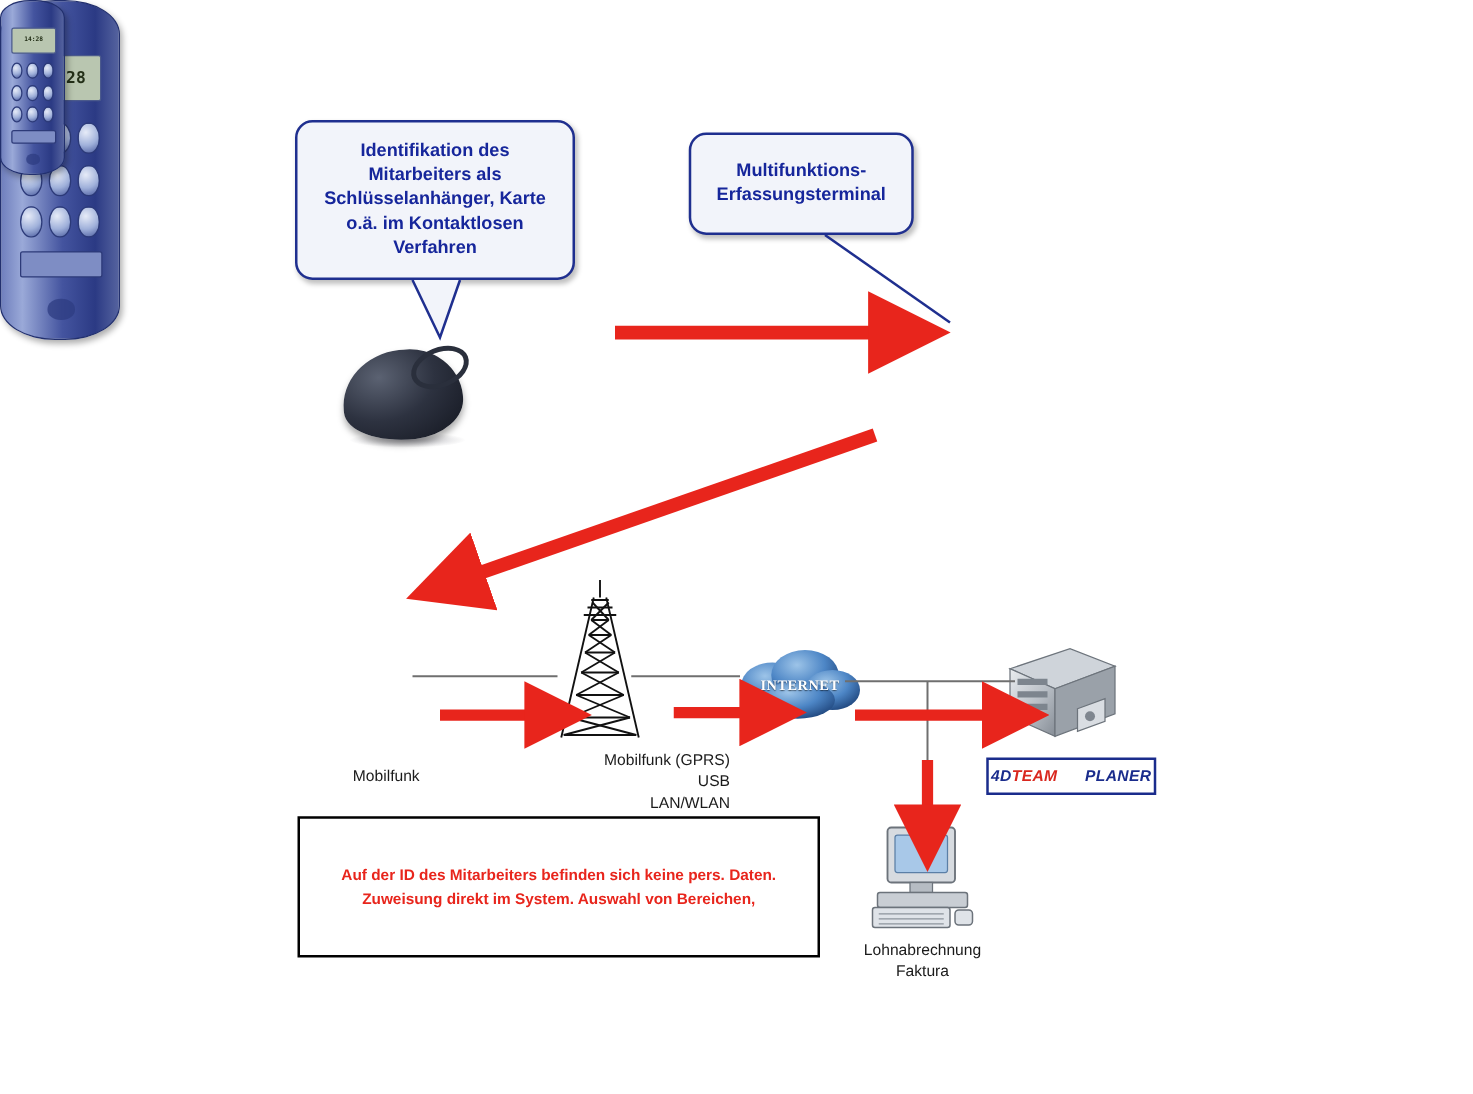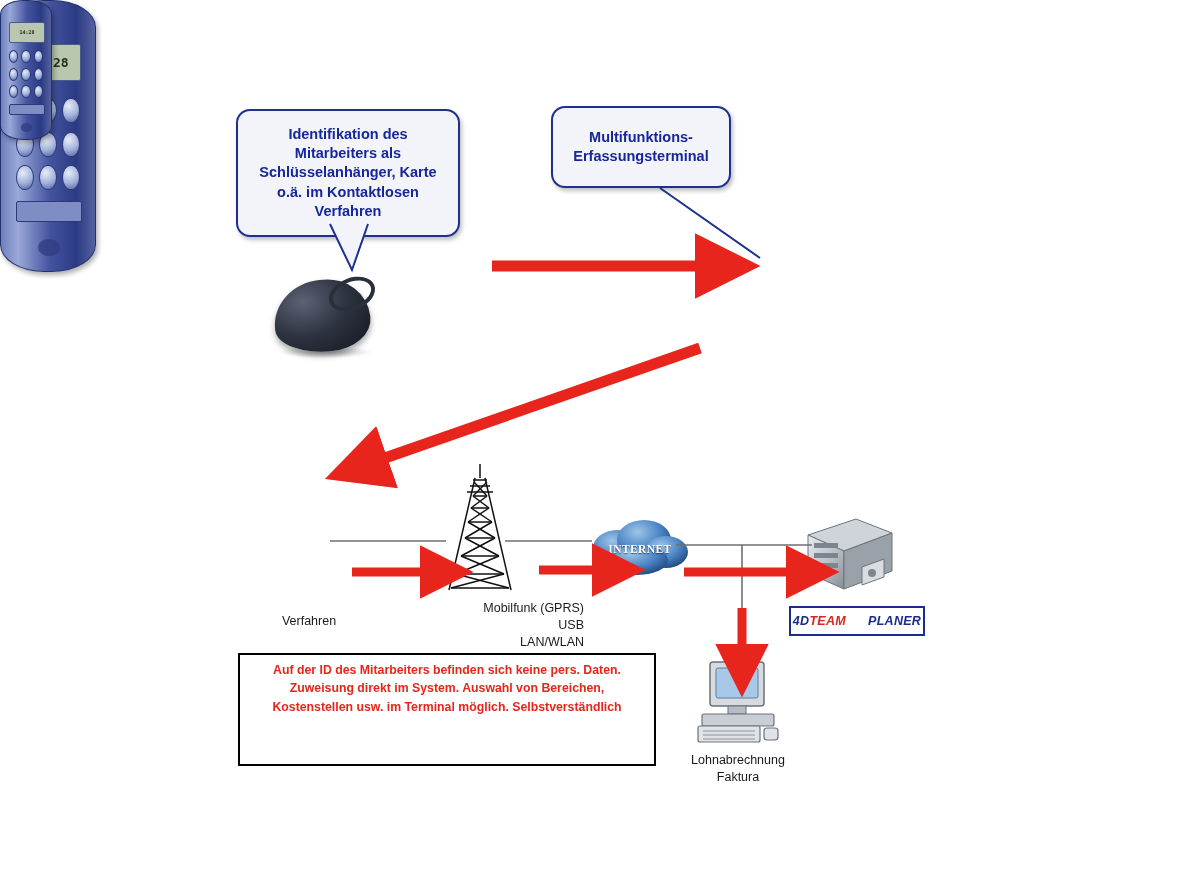--- a/index.html
+++ b/index.html
@@ -29,40 +29,41 @@
     font-weight: bold;
     font-size: 14.5px;
     line-height: 1.32;
     text-align: center;
     display: flex;
     align-items: center;
     justify-content: center;
     padding: 8px 10px;
     box-shadow: 2px 3px 4px rgba(0,0,0,0.25);
   }
-  .callout-1 { left: 236px; top: 109px; width: 224px; height: 128px; }
+  .callout-1 { left: 236px; top: 96px; width: 224px; height: 128px; }
   .callout-2 { left: 551px; top: 106px; width: 180px; height: 82px; }
 
   
   svg.overlay {
     position: absolute;
     left: 0; top: 0;
     width: 1178px;
     height: 875px;
     pointer-events: none;
   }
 
   
   .note-box {
     box-sizing: border-box;
     left: 238px; top: 653px;
     width: 418px; height: 113px;
     border: 2px solid #000000;
     background: #ffffff;
     display: flex;
+    align-items: center;
     justify-content: center;
     padding: 6px 24px;
   }
   .note-text {
     color: #e8251c;
     font-weight: bold;
     font-size: 12.3px;
     line-height: 1.5;
     text-align: center;
   }
@@ -373,21 +374,21 @@
 
     <g stroke="#e8251c" stroke-width="9" fill="none" marker-end="url(#redhead)">
       <line x1="352" y1="572" x2="424" y2="572"></line>
       <line x1="539" y1="570" x2="596" y2="570"></line>
       <line x1="684" y1="572" x2="790" y2="572"></line>
       <line x1="742" y1="608" x2="742" y2="648"></line>
     </g>
   </svg>
 
   <div class="abs caption cap-terminal">
-    <span>Verfahren</span>
+    <span>Mobilfunk</span>
   </div>
 
   <div class="abs caption cap-mobilfunk">
     <div>Mobilfunk (GPRS)</div>
     <div>USB</div>
     <div>LAN/WLAN</div>
   </div>
 
   <div class="abs caption cap-lohn">
     <div>Lohnabrechnung</div>
@@ -397,17 +398,16 @@
   <div class="abs brand-box">
     <span class="brand-4d">4D </span>
       <span class="brand-team">TEAM</span>
       <span class="brand-planer">PLANER</span>
   </div>
 
   <div class="abs note-box">
     <div class="note-text">
       <div>Auf der ID des Mitarbeiters befinden sich keine pers. Daten.</div>
       <div>Zuweisung direkt im System. Auswahl von Bereichen,</div>
-      <div>Kostenstellen usw. im Terminal möglich. Selbstverständlich</div>
     </div>
   </div>
 
 </div>
 
 </body></html>

